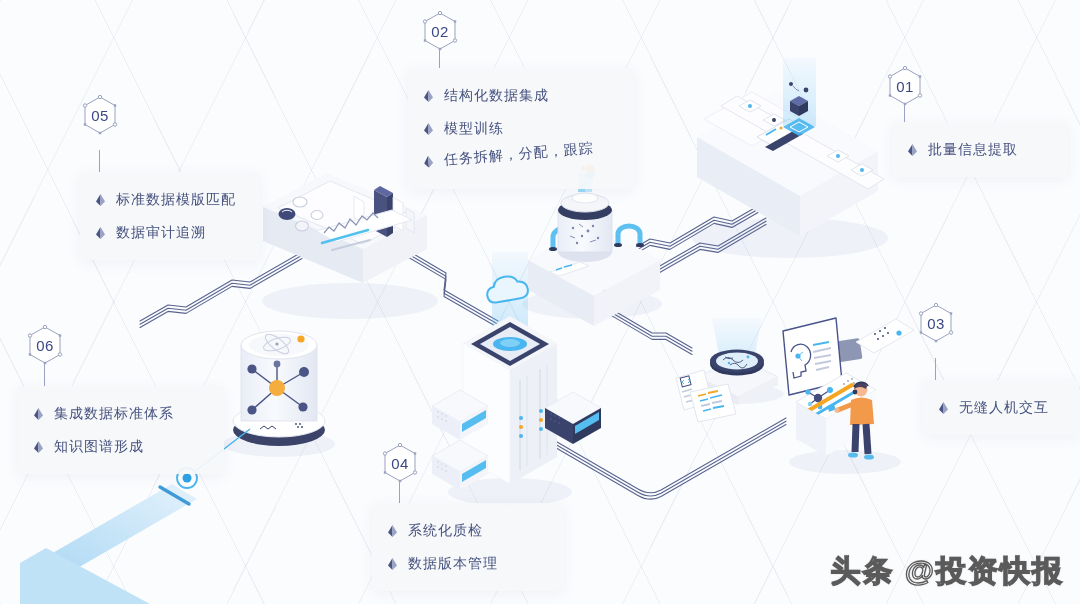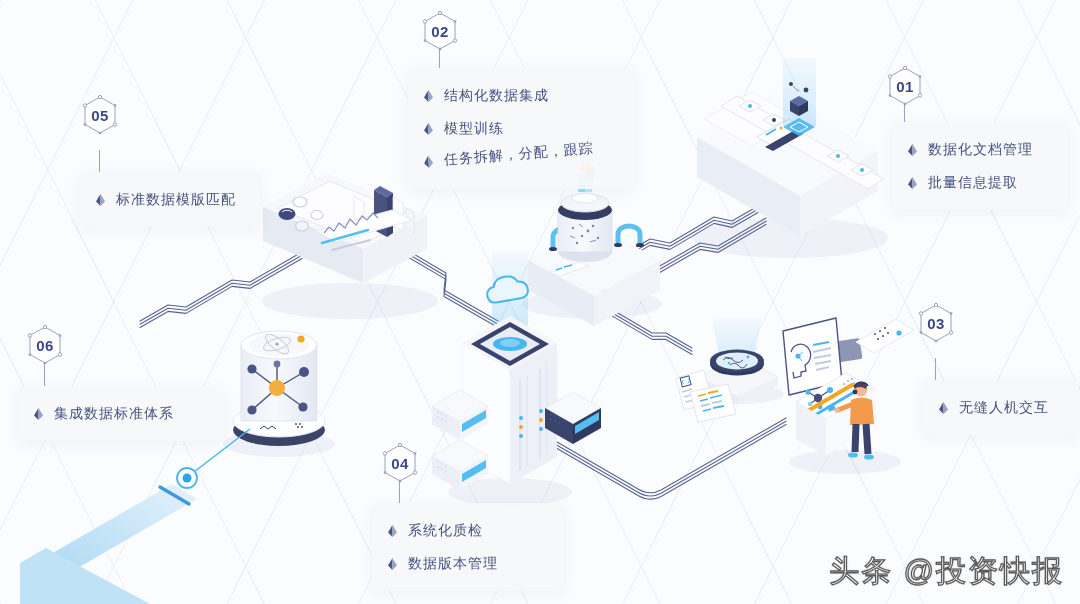--- a/index.html
+++ b/index.html
@@ -12,21 +12,21 @@
     position:absolute;inset:0;z-index:0;
     background-image:
       repeating-linear-gradient(63.5deg, rgba(104,120,168,0.10) 0 1px, transparent 1px 118px),
       repeating-linear-gradient(116.5deg, rgba(104,120,168,0.10) 0 1px, transparent 1px 118px);
   }
   #scene{position:absolute;left:0;top:0;z-index:1;}
   .badge{position:absolute;width:36px;height:40px;z-index:3;}
   .badge svg{position:absolute;left:0;top:0;}
   .badge .num{
     position:absolute;inset:0;display:flex;align-items:center;justify-content:center;
-    font-size:15px;font-weight:bold;color:#3b4886;letter-spacing:0.5px;
+    font-size:15px;font-weight:normal;color:#3b4886;letter-spacing:0.5px;
   }
   .stem{position:absolute;width:1px;background:#9aa3c0;z-index:2;}
   .panel{
     position:absolute;z-index:3;box-sizing:border-box;
     background:rgba(246,247,250,0.93);
     box-shadow:0 3px 14px rgba(84,99,146,0.07);
     padding:11px 16px;border-radius:2px;
   }
   .item{
     display:flex;align-items:center;gap:11px;height:33px;
@@ -35,21 +35,21 @@
   .bullet{flex:0 0 auto;display:inline-flex;}
   #p02 .item:nth-child(3){transform:rotate(-4.5deg);transform-origin:0 50%;}
   #b02{left:422px;top:11px}   #s02{left:439px;top:50px;height:18px}  #p02{left:408px;top:68px;width:226px}
   #b01{left:887px;top:66px}   #s01{left:904px;top:105px;height:17px} #p01{left:892px;top:122px;width:176px}
   #b05{left:82px;top:95px}   #s05{left:99px;top:150px;height:22px}  #p05{left:80px;top:172px;width:180px}
   #b06{left:27px;top:325px}   #s06{left:44px;top:364px;height:22px}  #p06{left:18px;top:386px;width:206px}
   #b04{left:382px;top:443px}  #s04{left:399px;top:482px;height:21px} #p04{left:372px;top:503px;width:192px}
   #b03{left:918px;top:303px}  #s03{left:935px;top:358px;height:22px} #p03{left:923px;top:380px;width:156px}
   .watermark{
     position:absolute;right:16px;bottom:12px;z-index:4;
-    font-size:30px;font-weight:normal;letter-spacing:2px;
+    font-size:30px;font-weight:bold;letter-spacing:2px;
     color:#ffffff;-webkit-text-stroke:1.3px #5a5a5a;
     text-shadow:0 0 2px rgba(90,90,90,0.55);
   }
 </style>
 </head>
 <body>
 
 <div class="grid-bg"></div>
 
 <svg id="scene" width="1080" height="604" viewBox="0 0 1080 604">
@@ -462,29 +462,20 @@
 </div>
 <div class="stem" id="s01"></div>
 <div class="panel" id="p01">
   <div class="item">
     <span class="bullet">
         <svg width="9" height="12" viewBox="0 0 9 12">
           <polygon points="4.5,0 4.5,12 0,7.5" fill="#4a5585"></polygon>
           <polygon points="4.5,0 9,7.5 4.5,12" fill="#9aa3c4"></polygon>
         </svg>
       </span>
-    <span>数据化文档管理</span>
-  </div>
-  <div class="item">
-    <span class="bullet">
-        <svg width="9" height="12" viewBox="0 0 9 12">
-          <polygon points="4.5,0 4.5,12 0,7.5" fill="#4a5585"></polygon>
-          <polygon points="4.5,0 9,7.5 4.5,12" fill="#9aa3c4"></polygon>
-        </svg>
-      </span>
     <span>批量信息提取</span>
   </div>
 </div>
 
 <div class="badge" id="b05">
   <svg width="36" height="40" viewBox="0 0 36 40">
     <polygon points="18,2 33,10.5 33,29.5 18,38 3,29.5 3,10.5" fill="#fff" stroke="#99a2c0" stroke-width="1"></polygon>
     <circle cx="18" cy="2" r="1.7" fill="#fff" stroke="#99a2c0"></circle>
       <circle cx="33" cy="29.5" r="1.7" fill="#fff" stroke="#99a2c0"></circle>
       <circle cx="3" cy="10.5" r="1.7" fill="#fff" stroke="#99a2c0"></circle>
@@ -498,20 +489,29 @@
 <div class="panel" id="p05">
   <div class="item">
     <span class="bullet">
         <svg width="9" height="12" viewBox="0 0 9 12">
           <polygon points="4.5,0 4.5,12 0,7.5" fill="#4a5585"></polygon>
           <polygon points="4.5,0 9,7.5 4.5,12" fill="#9aa3c4"></polygon>
         </svg>
       </span>
     <span>标准数据模版匹配</span>
   </div>
+  <div class="item">
+    <span class="bullet">
+        <svg width="9" height="12" viewBox="0 0 9 12">
+          <polygon points="4.5,0 4.5,12 0,7.5" fill="#4a5585"></polygon>
+          <polygon points="4.5,0 9,7.5 4.5,12" fill="#9aa3c4"></polygon>
+        </svg>
+      </span>
+    <span>数据审计追溯</span>
+  </div>
 </div>
 
 <div class="badge" id="b06">
   <svg width="36" height="40" viewBox="0 0 36 40">
     <polygon points="18,2 33,10.5 33,29.5 18,38 3,29.5 3,10.5" fill="#fff" stroke="#99a2c0" stroke-width="1"></polygon>
     <circle cx="18" cy="2" r="1.7" fill="#fff" stroke="#99a2c0"></circle>
       <circle cx="33" cy="29.5" r="1.7" fill="#fff" stroke="#99a2c0"></circle>
       <circle cx="3" cy="10.5" r="1.7" fill="#fff" stroke="#99a2c0"></circle>
     <rect x="31.8" y="9.3" width="2.4" height="2.4" fill="#99a2c0"></rect>
       <rect x="1.8" y="28.3" width="2.4" height="2.4" fill="#99a2c0"></rect>
@@ -523,20 +523,29 @@
 <div class="panel" id="p06">
   <div class="item">
     <span class="bullet">
         <svg width="9" height="12" viewBox="0 0 9 12">
           <polygon points="4.5,0 4.5,12 0,7.5" fill="#4a5585"></polygon>
           <polygon points="4.5,0 9,7.5 4.5,12" fill="#9aa3c4"></polygon>
         </svg>
       </span>
     <span>集成数据标准体系</span>
   </div>
+  <div class="item">
+    <span class="bullet">
+        <svg width="9" height="12" viewBox="0 0 9 12">
+          <polygon points="4.5,0 4.5,12 0,7.5" fill="#4a5585"></polygon>
+          <polygon points="4.5,0 9,7.5 4.5,12" fill="#9aa3c4"></polygon>
+        </svg>
+      </span>
+    <span>知识图谱形成</span>
+  </div>
 </div>
 
 <div class="badge" id="b04">
   <svg width="36" height="40" viewBox="0 0 36 40">
     <polygon points="18,2 33,10.5 33,29.5 18,38 3,29.5 3,10.5" fill="#fff" stroke="#99a2c0" stroke-width="1"></polygon>
     <circle cx="18" cy="2" r="1.7" fill="#fff" stroke="#99a2c0"></circle>
       <circle cx="33" cy="29.5" r="1.7" fill="#fff" stroke="#99a2c0"></circle>
       <circle cx="3" cy="10.5" r="1.7" fill="#fff" stroke="#99a2c0"></circle>
     <rect x="31.8" y="9.3" width="2.4" height="2.4" fill="#99a2c0"></rect>
       <rect x="1.8" y="28.3" width="2.4" height="2.4" fill="#99a2c0"></rect>

